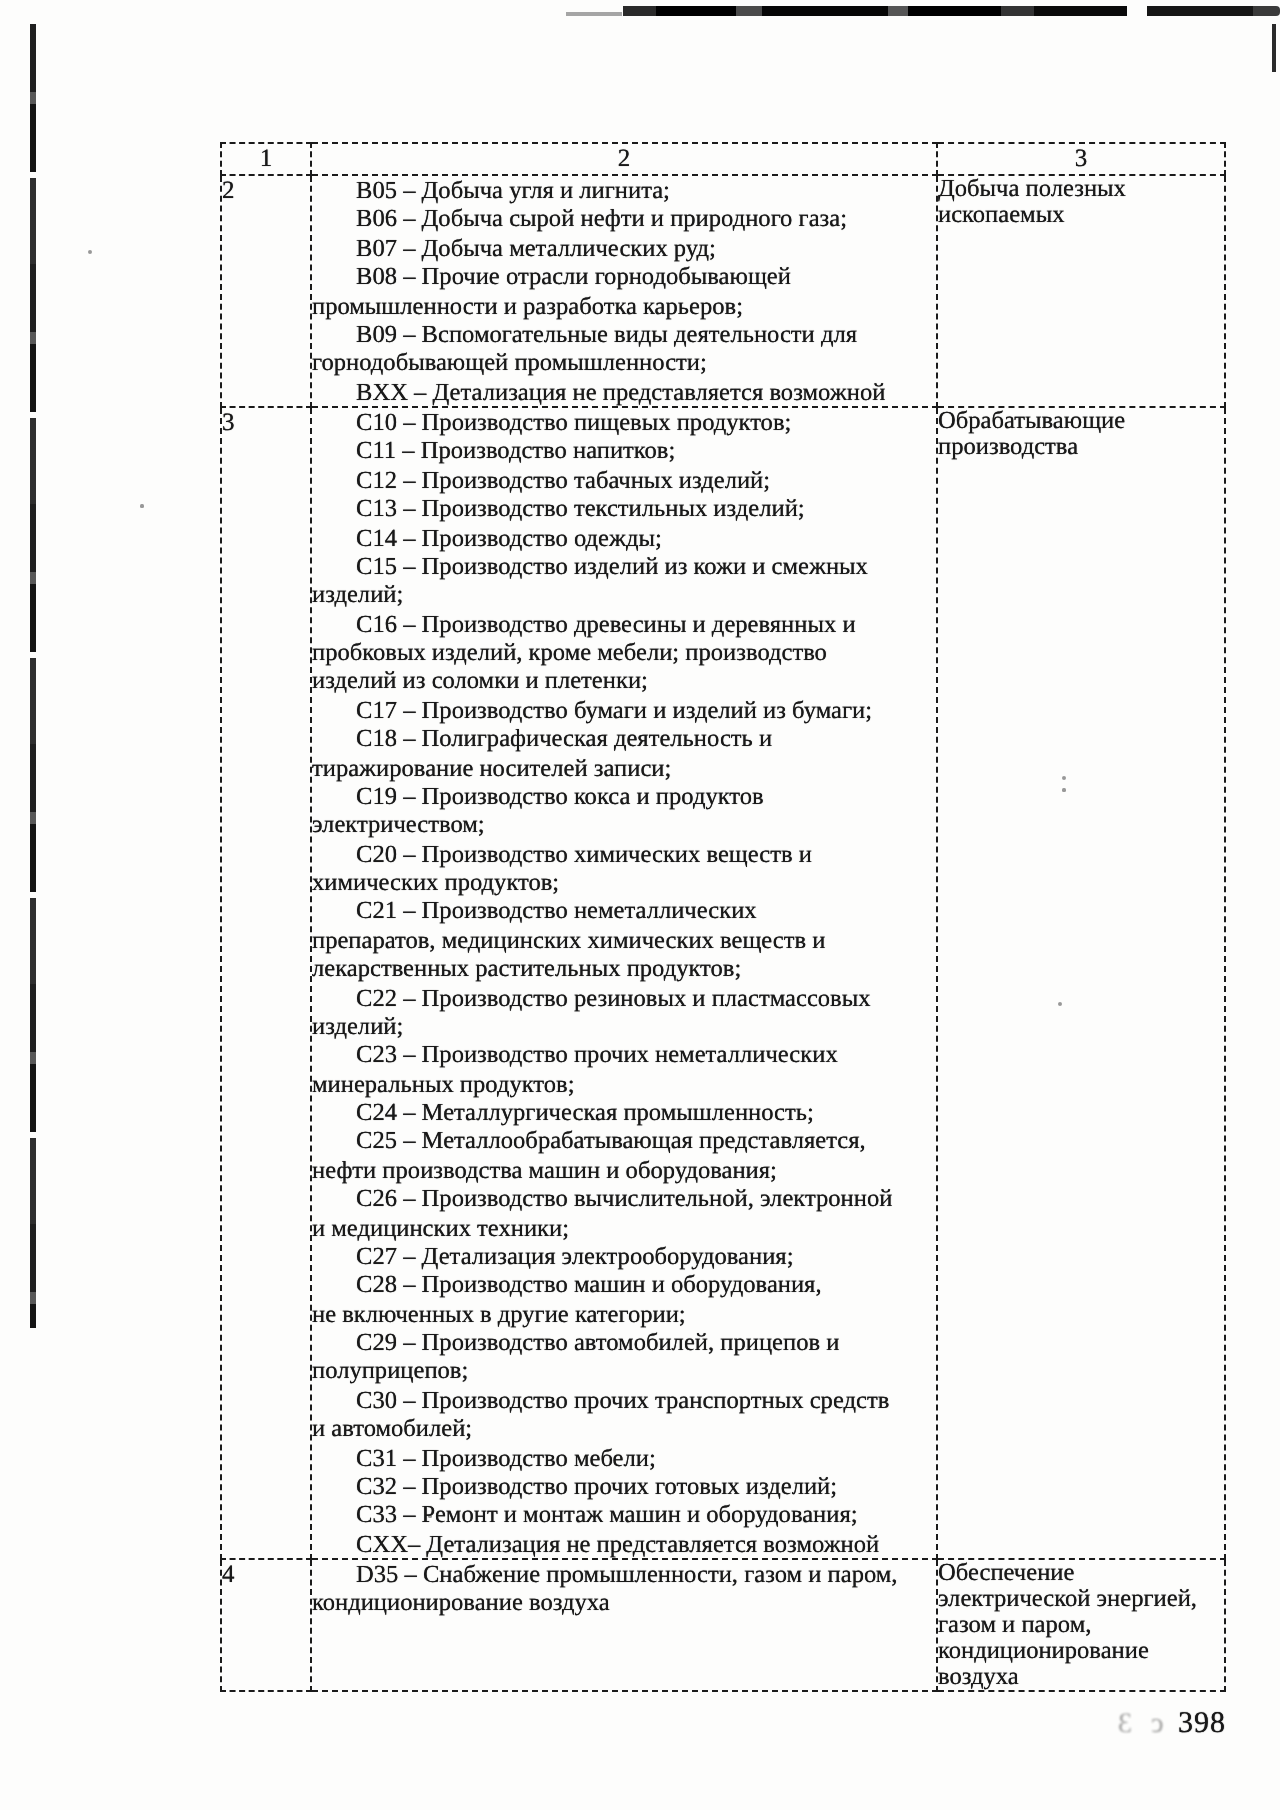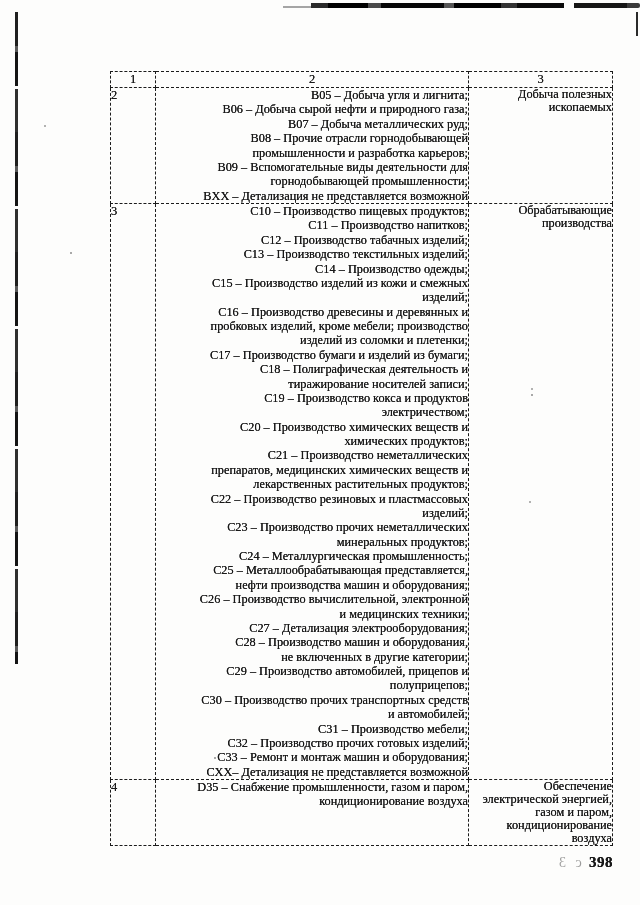--- a/index.html
+++ b/index.html
@@ -56,35 +56,35 @@
   }
   table.cls th{
     height:15px;font-weight:400;font-size:12.5px;text-align:center;line-height:15px;
   }
   tr.r0 > td{height:115px;}
   tr.r1 > td{height:573px;}
   tr.r2 > td{height:63px;}
   td.c1{padding:2px 0 0 7px;font-size:12.5px;}
   td.c2{padding:2px 4px 0 7px;}
   td.c3{padding:2px 3px 0 5px;}
-  .ln{white-space:nowrap;text-align:right;}
+  .ln{white-space:nowrap;}
   td.c2 .ln{height:14.38px;line-height:14.38px;}
   td.c2 .ln.ind{text-indent:22px;}
   td.c3 .ln{height:13.1px;line-height:13.1px;}
   
   .footer{
     position:absolute;left:0;top:854px;width:613px;text-align:right;
     font-size:15px;
   }
   .bleed{
     display:inline-block;transform:scaleX(-1);
     opacity:.42;filter:blur(.4px);
     font-size:14px;margin-right:7px;letter-spacing:3px;
   }
-  .pnum{font-weight:700;letter-spacing:.5px;text-shadow:0 0 .5px #000;margin-top:24px;}
+  .pnum{font-weight:400;letter-spacing:.5px;text-shadow:0 0 .5px #000;margin-top:24px;}
 </style>
 </head>
 <body>
 
 <div class="page">
 
   <div class="top-streak"></div>
   <div class="top-streak-faint"></div>
   <div class="left-line"></div>
   <div class="right-tick"></div>

